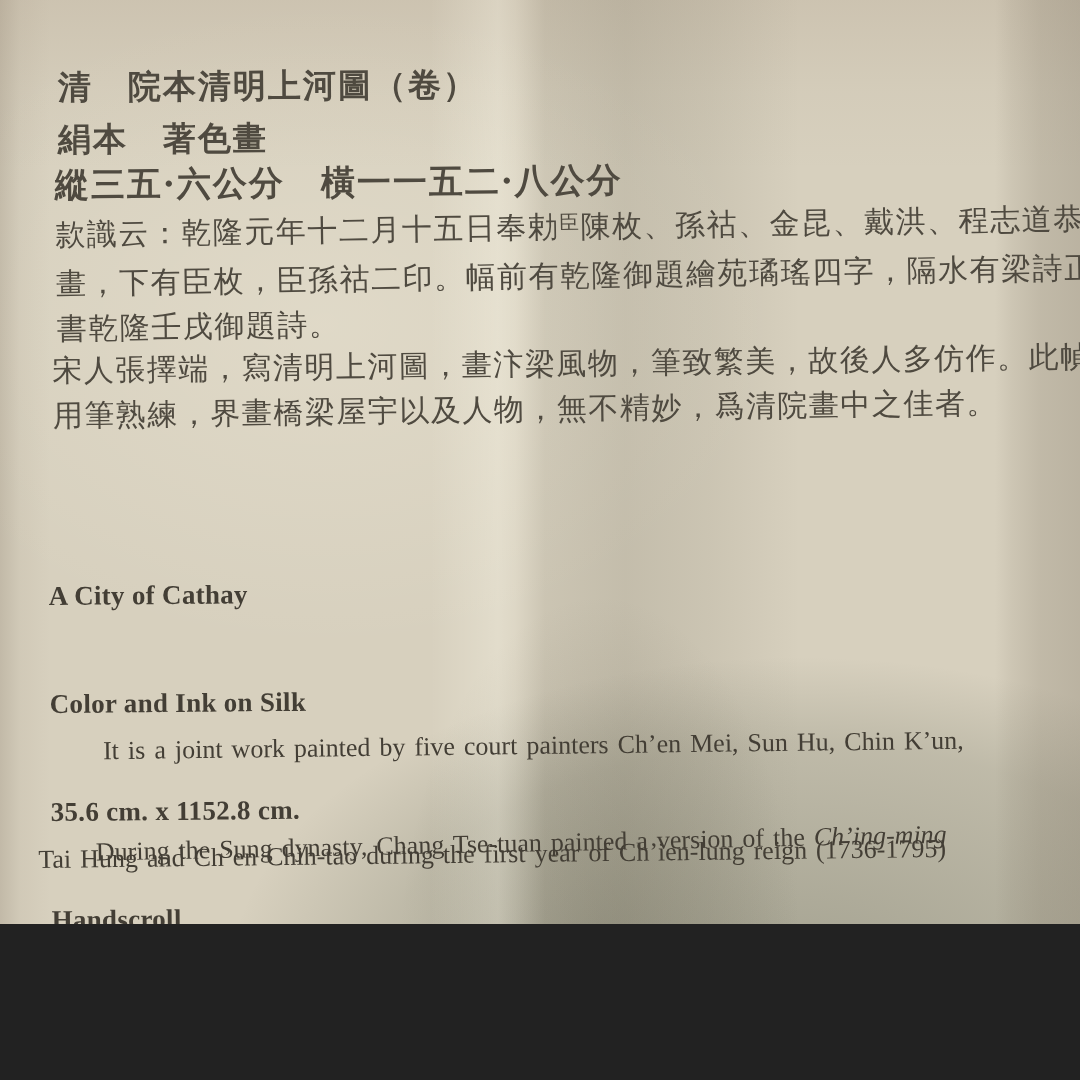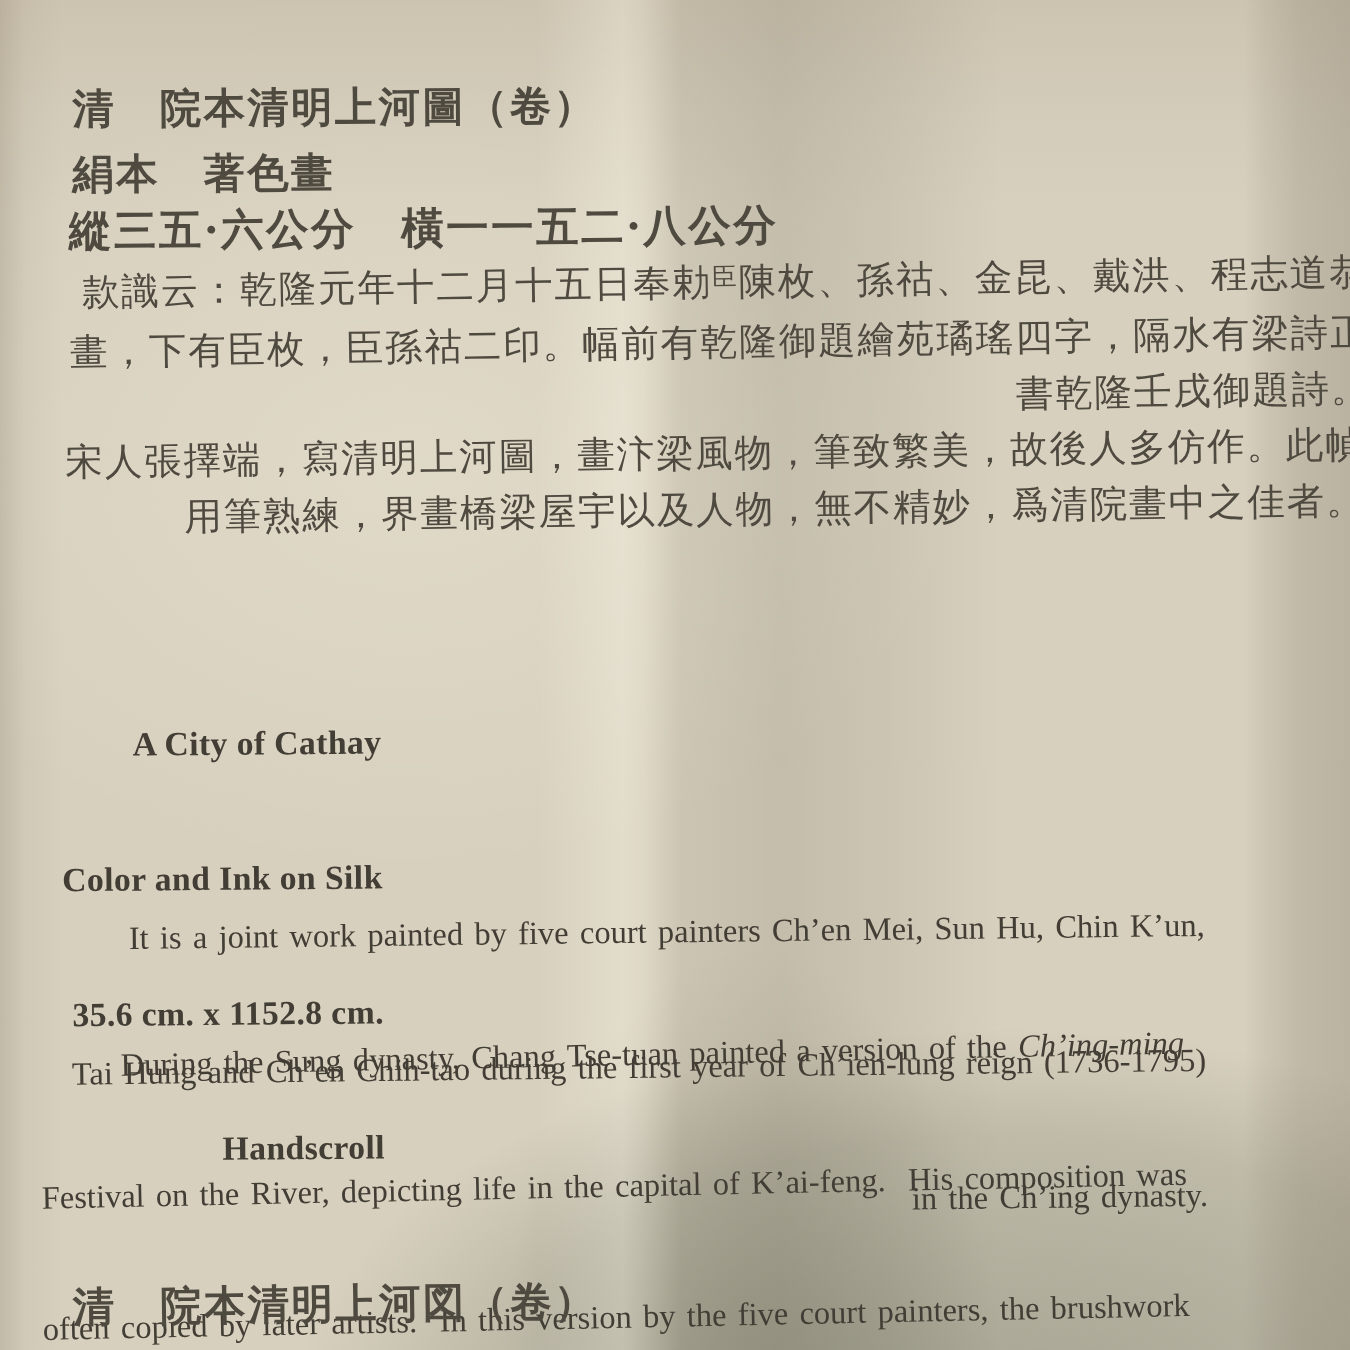--- a/index.html
+++ b/index.html
@@ -1,18 +1,18 @@
 <!DOCTYPE html>
 <html><head>
 <meta charset="utf-8">
 <style>
   html,body{margin:0;padding:0;background:#222;}
   .page{
     position:relative;
-    width:1080px;height:1080px;
+    width:1080px;height:924px;
     overflow:hidden;
     background:
       
       linear-gradient(90deg,
         rgba(0,0,0,0) 430px,
         rgba(255,252,238,0.28) 498px,
         rgba(255,252,238,0.16) 515px,
         rgba(100,95,78,0.10) 545px,
         rgba(100,95,78,0.17) 625px,
         rgba(100,95,78,0.10) 710px,
@@ -37,21 +37,20 @@
       radial-gradient(ellipse 760px 430px at 74% 106%,
         rgba(82,88,72,0.38), rgba(82,88,72,0.18) 55%, rgba(0,0,0,0) 75%),
       
       radial-gradient(ellipse 280px 520px at 600px 105%,
         rgba(88,86,70,0.28), rgba(0,0,0,0) 72%),
       
       radial-gradient(ellipse 700px 500px at 30% 35%,
         rgba(255,250,234,0.22), rgba(0,0,0,0) 65%),
       #d7d0be;
     font-kerning:normal;
-    text-align:right;
   }
   .zh{
     position:absolute;
     font-family:"DejaVu Serif","Liberation Serif",serif;
     color:#4f4a40;
     white-space:nowrap;
   }
   .zh-head{font-size:33px;font-weight:600;letter-spacing:2px;}
   .zh-body{font-size:30px;font-weight:500;letter-spacing:1.5px;line-height:45px;}
   .small-chen{font-size:0.66em;position:relative;top:-0.38em;}

